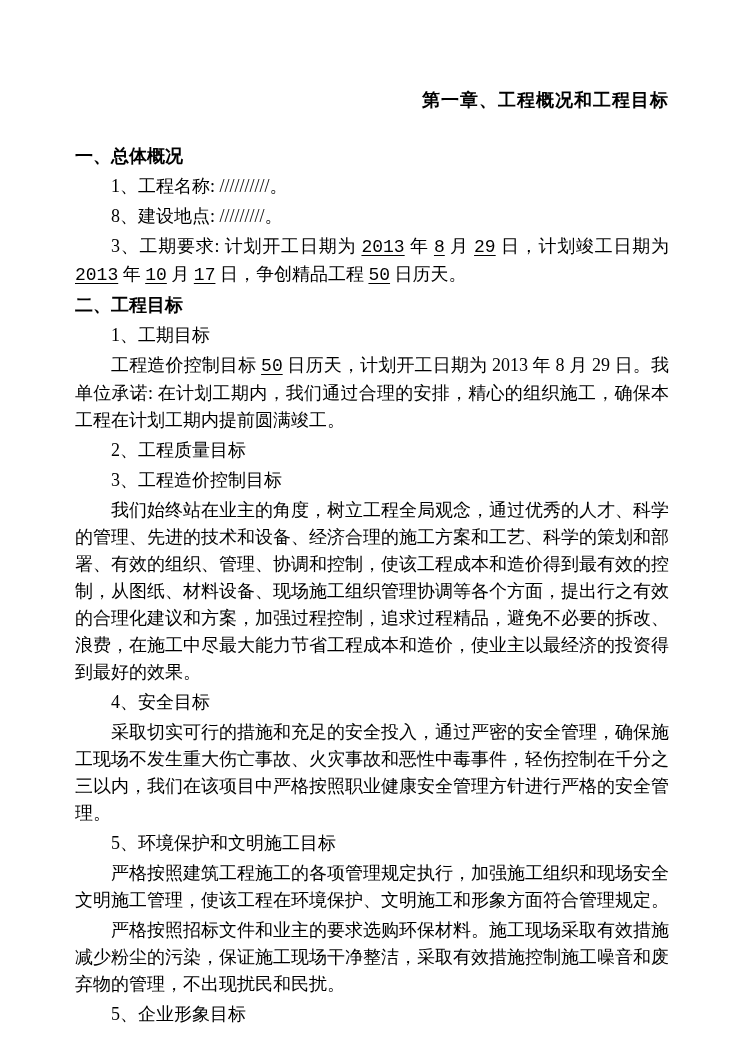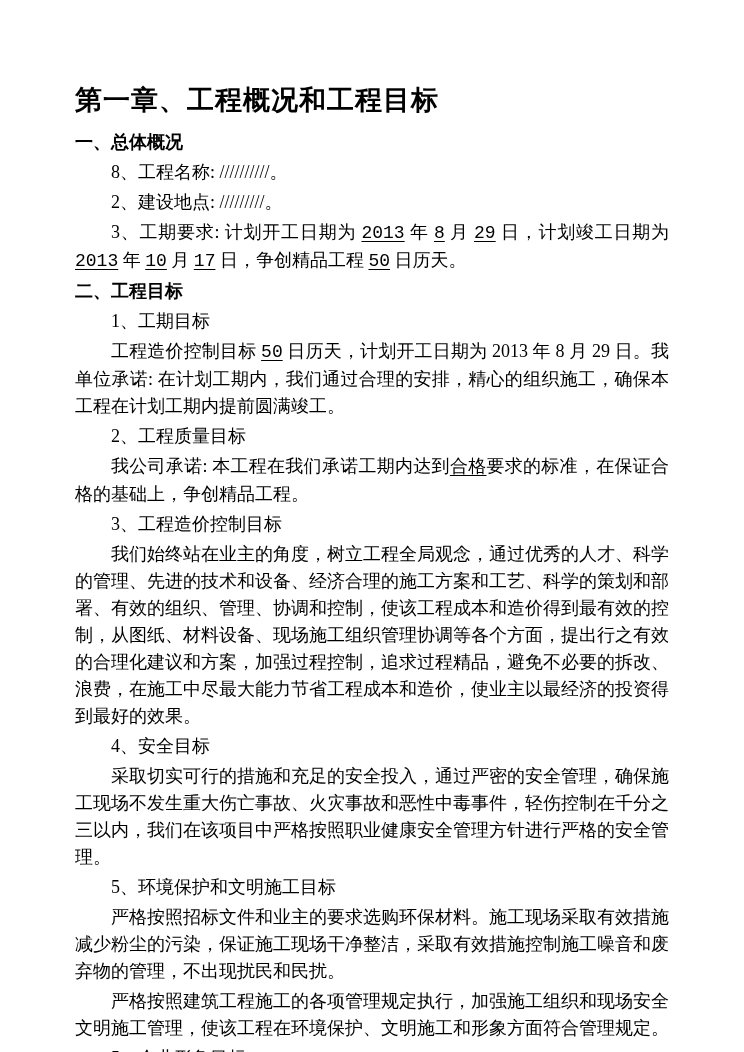--- a/index.html
+++ b/index.html
@@ -12,26 +12,26 @@
     overflow: hidden;
   }
   .page {
     width: 744px;
     height: 1052px;
     padding: 82px 75px 0 75px;
     background: #ffffff;
     overflow: hidden;
   }
   .doc-title {
-    font-size: 27px;
+    font-size: 18px;
     font-weight: bold;
-    text-align: left;
+    text-align: right;
     letter-spacing: 1px;
     line-height: 36px;
-    margin-bottom: 11px;
+    margin-bottom: 25px;
   }
   .doc-body {
     font-size: 18px;
     line-height: 27px;
     text-align: justify;
     text-justify: inter-ideograph;
   }
   .block { margin: 0 0 3px 0; }
   .heading { font-weight: bold; }
   .item   { text-indent: 2em; }
@@ -43,30 +43,29 @@
     font-family: Liberation Mono, monospace;
   }
 </style>
 </head>
 <body>
 
 <div class="page">
   <h1 class="doc-title">第一章、工程概况和工程目标</h1>
   <div class="doc-body">
       <p class="block heading"><span>一、总体概况</span></p>
-      <p class="block item"><span>8、工程名称: //////////。</span></p>
-      <p class="block item"><span>2、建设地点: /////////。</span></p>
+      <p class="block item"><span>1、工程名称: //////////。</span></p>
+      <p class="block item"><span>8、建设地点: /////////。</span></p>
       <p class="block para"><span>3、工期要求: 计划开工日期为 </span><span class="u">2013</span><span> 年 </span><span class="u">8</span><span> 月 </span><span class="u">29</span><span> 日，计划竣工日期为 </span><span class="u">2013</span><span> 年 </span><span class="u">10</span><span> 月 </span><span class="u">17</span><span> 日，争创精品工程 </span><span class="u">50</span><span> 日历天。</span></p>
       <p class="block heading"><span>二、工程目标</span></p>
       <p class="block sub"><span>1、工期目标</span></p>
       <p class="block para"><span>工程造价控制目标 </span><span class="u">50</span><span> 日历天，计划开工日期为 2013 年 8 月 29 日。我单位承诺: 在计划工期内，我们通过合理的安排，精心的组织施工，确保本工程在计划工期内提前圆满竣工。</span></p>
       <p class="block sub"><span>2、工程质量目标</span></p>
-      <p class="block para"><span>我公司承诺: 本工程在我们承诺工期内达到</span><span class="u">合格</span><span>要求的标准，在保证合格的基础上，争创精品工程。</span></p>
       <p class="block sub"><span>3、工程造价控制目标</span></p>
       <p class="block para"><span>我们始终站在业主的角度，树立工程全局观念，通过优秀的人才、科学的管理、先进的技术和设备、经济合理的施工方案和工艺、科学的策划和部署、有效的组织、管理、协调和控制，使该工程成本和造价得到最有效的控制，从图纸、材料设备、现场施工组织管理协调等各个方面，提出行之有效的合理化建议和方案，加强过程控制，追求过程精品，避免不必要的拆改、浪费，在施工中尽最大能力节省工程成本和造价，使业主以最经济的投资得到最好的效果。</span></p>
       <p class="block sub"><span>4、安全目标</span></p>
       <p class="block para"><span>采取切实可行的措施和充足的安全投入，通过严密的安全管理，确保施工现场不发生重大伤亡事故、火灾事故和恶性中毒事件，轻伤控制在千分之三以内，我们在该项目中严格按照职业健康安全管理方针进行严格的安全管理。</span></p>
       <p class="block sub"><span>5、环境保护和文明施工目标</span></p>
+      <p class="block para"><span>严格按照建筑工程施工的各项管理规定执行，加强施工组织和现场安全文明施工管理，使该工程在环境保护、文明施工和形象方面符合管理规定。</span></p>
       <p class="block para"><span>严格按照招标文件和业主的要求选购环保材料。施工现场采取有效措施减少粉尘的污染，保证施工现场干净整洁，采取有效措施控制施工噪音和废弃物的管理，不出现扰民和民扰。</span></p>
-      <p class="block para"><span>严格按照建筑工程施工的各项管理规定执行，加强施工组织和现场安全文明施工管理，使该工程在环境保护、文明施工和形象方面符合管理规定。</span></p>
       <p class="block sub"><span>5、企业形象目标</span></p>
     </div>
 </div>
 
 </body></html>

